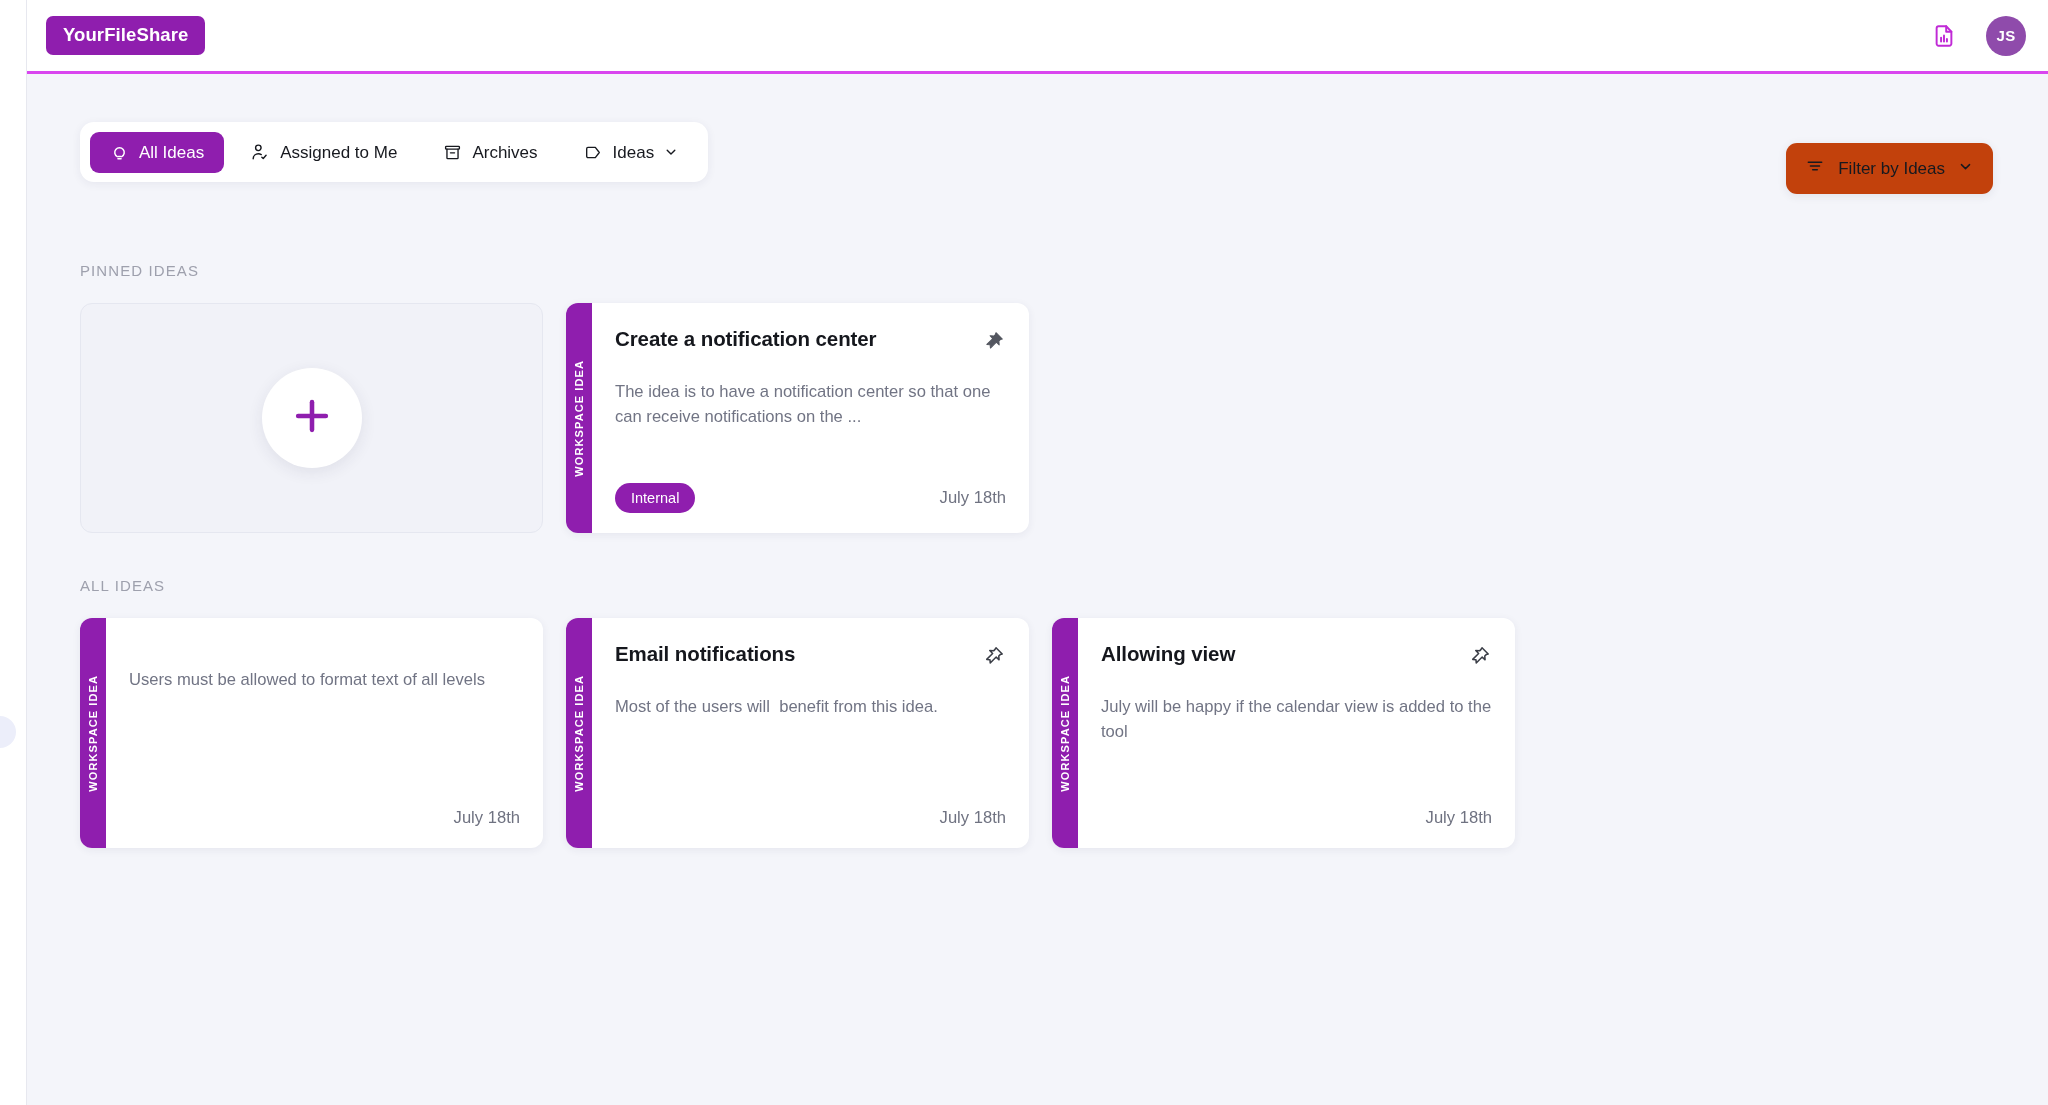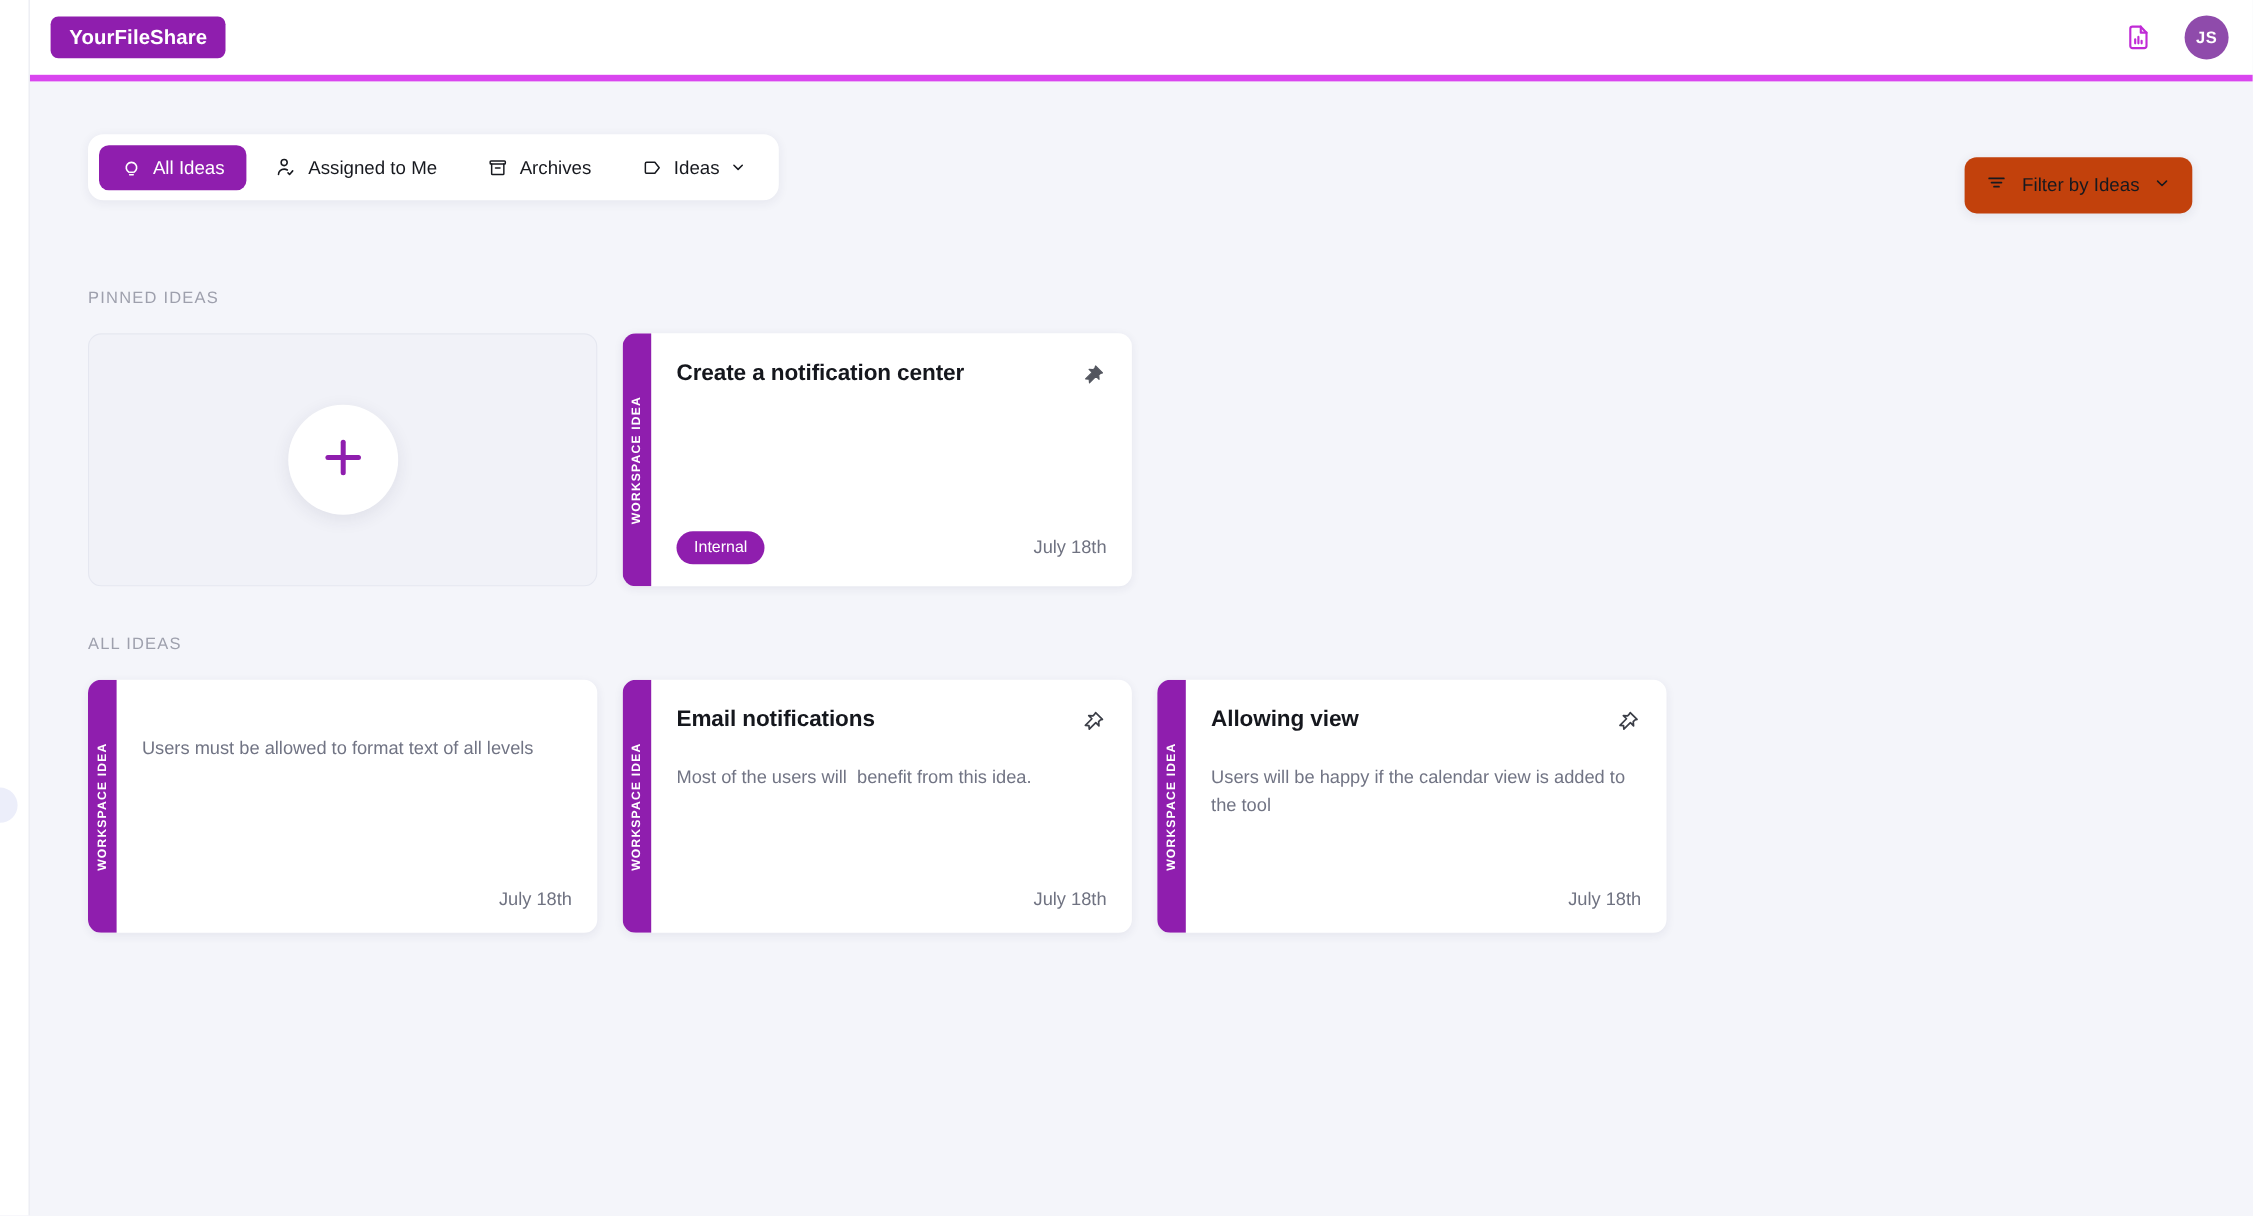--- a/index.html
+++ b/index.html
@@ -50,21 +50,21 @@
     display: flex;
     flex-direction: column;
     min-width: 0;
   }
 
   
   .topbar {
     height: 74px;
     flex: 0 0 74px;
     background: #ffffff;
-    border-bottom: 6px solid #d946ef;
+    border-bottom: 3px solid #d946ef;
     display: flex;
     align-items: center;
     padding: 0 22px 0 19px;
   }
 
   .logo {
     background: #8f1eae;
     color: #ffffff;
     font-size: 18.5px;
     font-weight: 700;
@@ -431,20 +431,21 @@
             </div>
             <div class="card-body">
               <div class="card-head">
                 <div class="card-title">Create a notification center</div>
                 <div class="pin-btn">
                   <svg width="23" height="23" viewBox="0 0 24 24" fill="#53565f" stroke="#53565f" stroke-width="1.1" stroke-linecap="round" stroke-linejoin="round">
                     <path d="M14.6 2.8l6.6 6.6-2.1.6-1.5 1.5.3 4-2.9-2.9-6.2 6.2-.3-3.4-3.4-.3 6.2-6.2-2.9-2.9 4 .3 1.5-1.5z"></path>
                   </svg>
                 </div>
               </div>
+              <div class="card-desc">The idea is to have a notification center so that one can receive notifications on the ...</div>
               <div class="card-foot">
                 <div class="badge">Internal</div>
                 <div class="card-date">July 18th</div>
               </div>
             </div>
           </div>
 
         </div>
       </div>
 
@@ -493,21 +494,21 @@
             </div>
             <div class="card-body">
               <div class="card-head">
                 <div class="card-title">Allowing view</div>
                 <div class="pin-btn">
                   <svg width="23" height="23" viewBox="0 0 24 24" fill="none" stroke="#3b3e47" stroke-width="1.6" stroke-linecap="round" stroke-linejoin="round">
                     <path d="M14.6 2.9l6.5 6.5-2.1.6-1.5 1.5.3 4-3-3-6.2 6.2-.3-3.4-3.4-.3 6.2-6.2-3-3 4 .3 1.5-1.5z"></path>
                   </svg>
                 </div>
               </div>
-              <div class="card-desc">Users will be happy if the calendar view is added to the tool</div>
+              <div class="card-desc">July will be happy if the calendar view is added to the tool</div>
               <div class="card-foot">
 
                 <div class="card-date">July 18th</div>
               </div>
             </div>
           </div>
 
         </div>
       </div>
 

